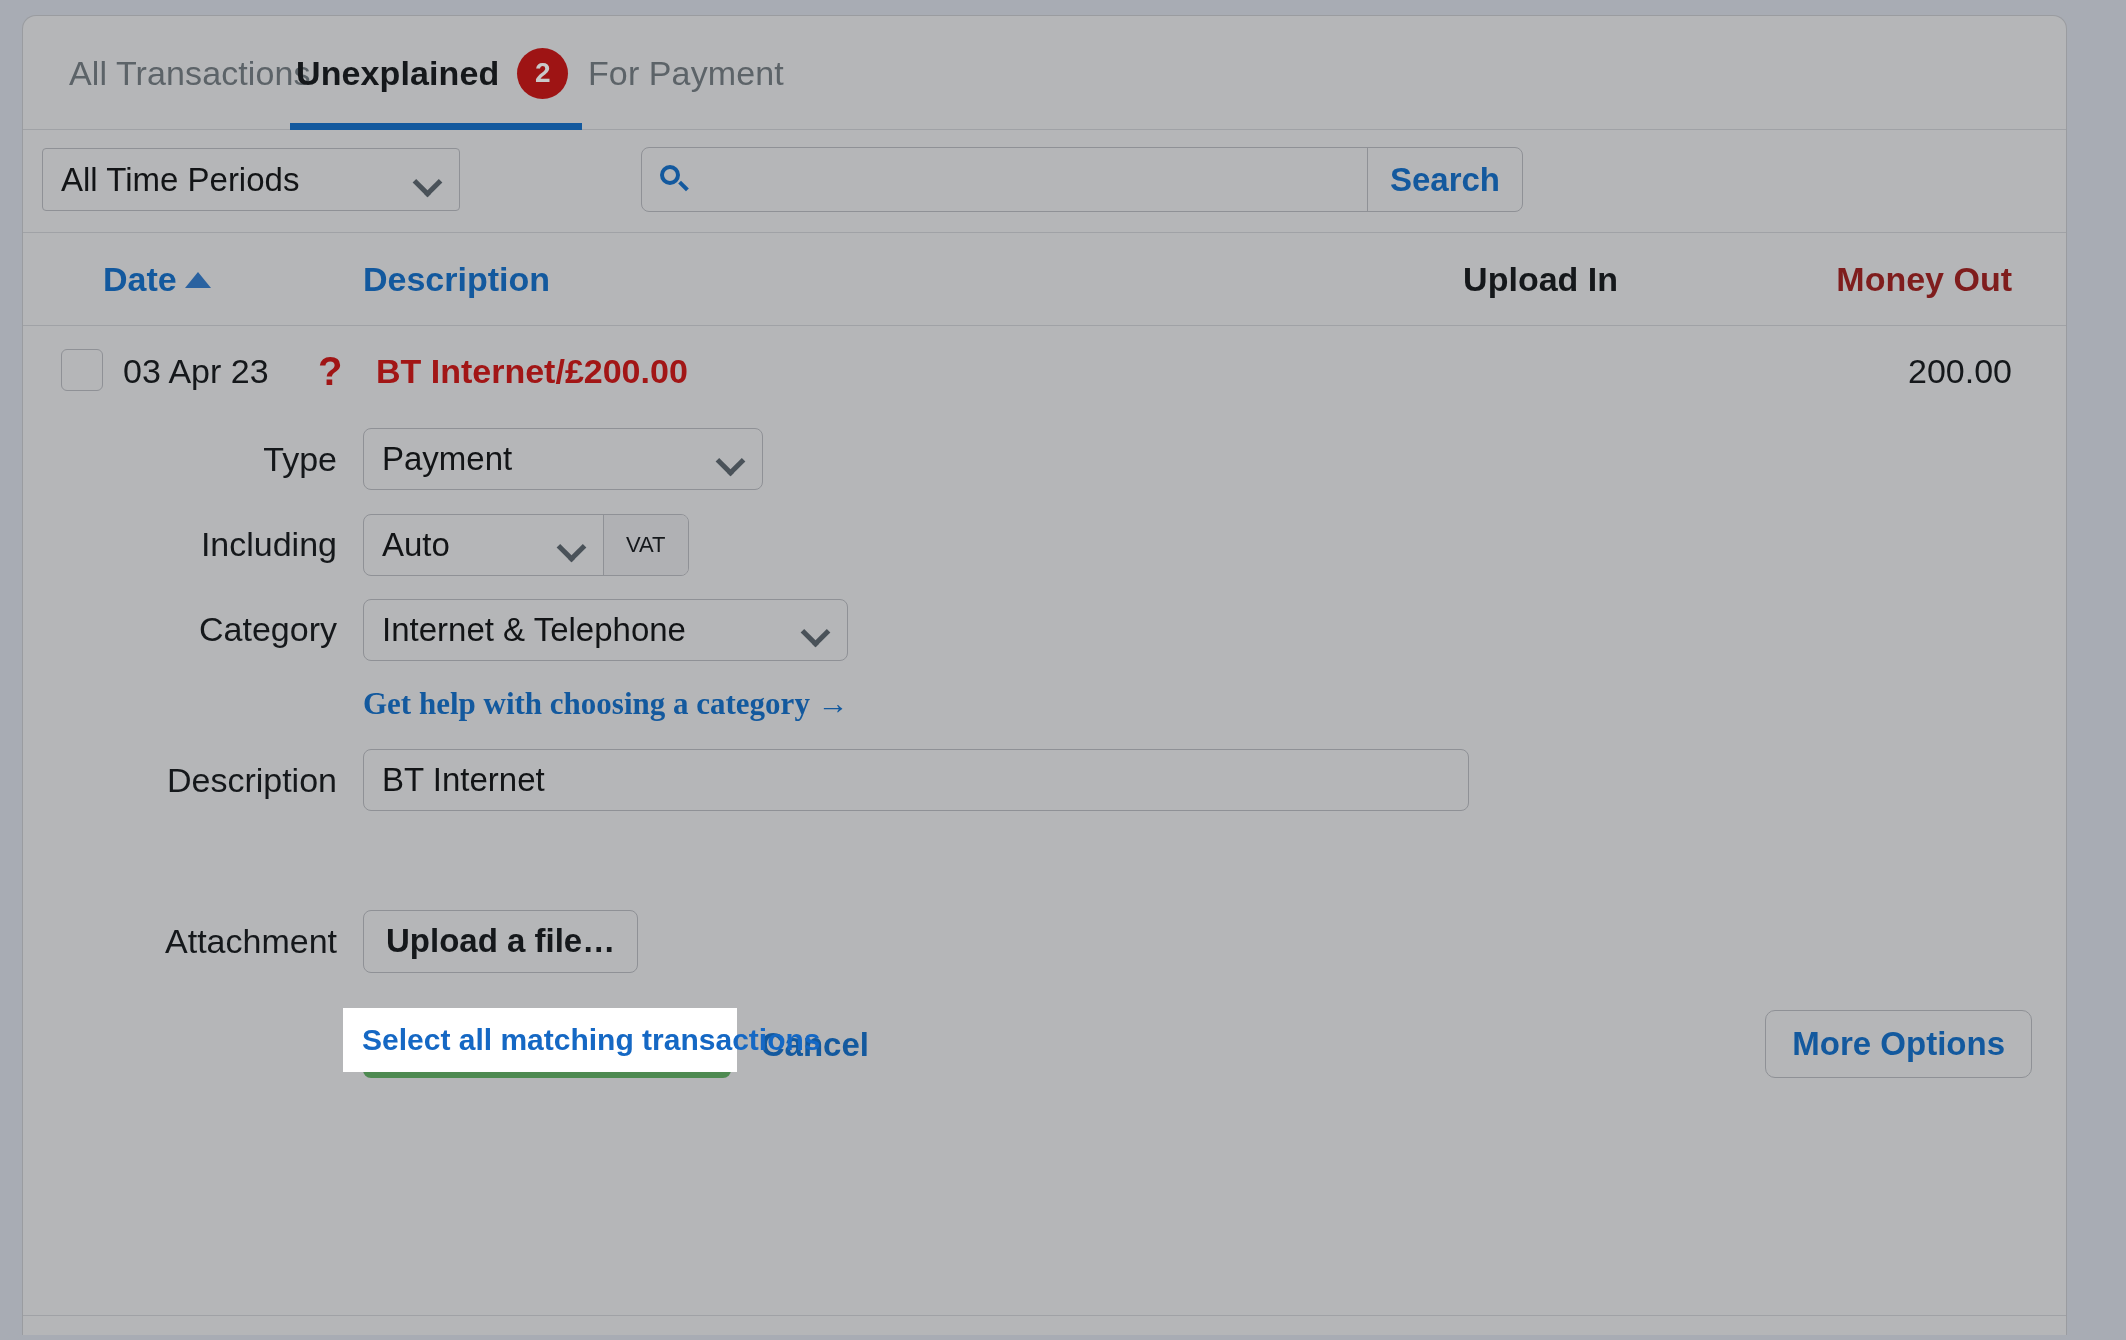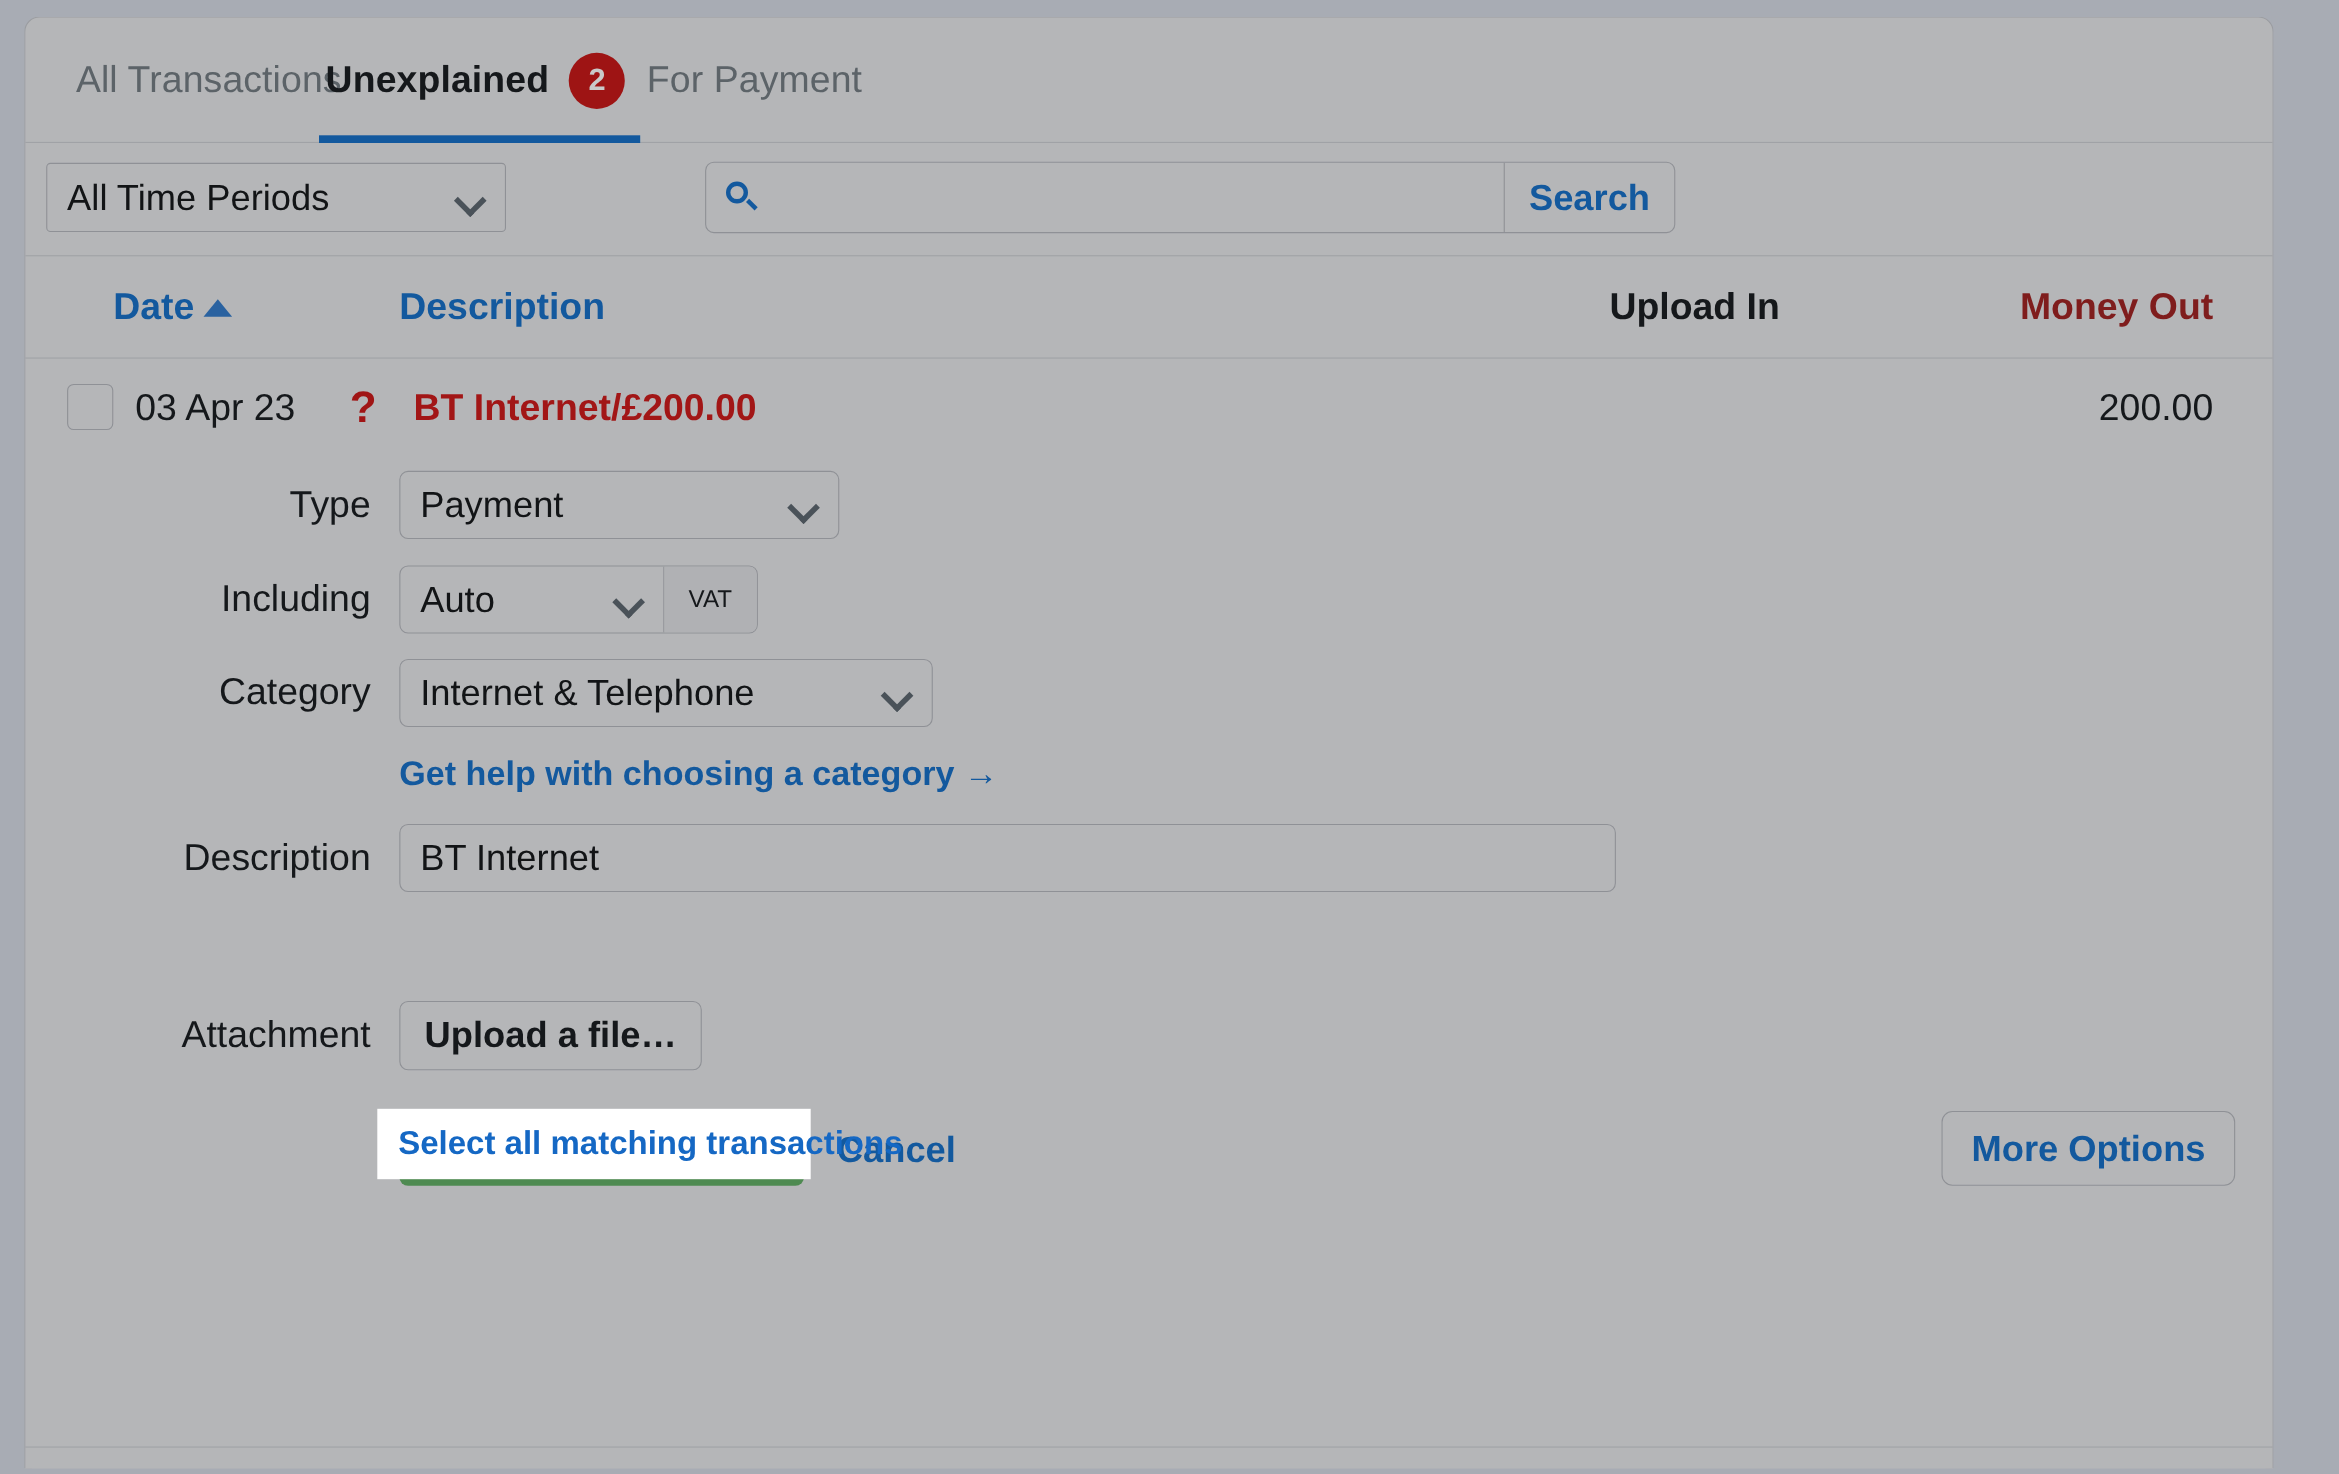--- a/index.html
+++ b/index.html
@@ -539,21 +539,21 @@
       <div class="frow" style="height:85px;">
         <div class="flabel">Category</div>
         <div class="fctl">
           <div class="sel" id="category-select">
             <span class="txt">Internet &amp; Telephone</span>
             <span class="chev"></span>
           </div>
         </div>
       </div>
 
-      <div class="frow" style="height:64px;">
+      <div class="frow" style="height:64px;font-family:Liberation Serif, serif;">
         <div class="flabel"></div>
         <div class="fctl">
           <span class="help-link">Get help with choosing a category →</span>
         </div>
       </div>
 
       <div class="frow" style="height:88px;">
         <div class="flabel">Description</div>
         <div class="fctl">
           <input class="desc-input" type="text" value="BT Internet" style="">

